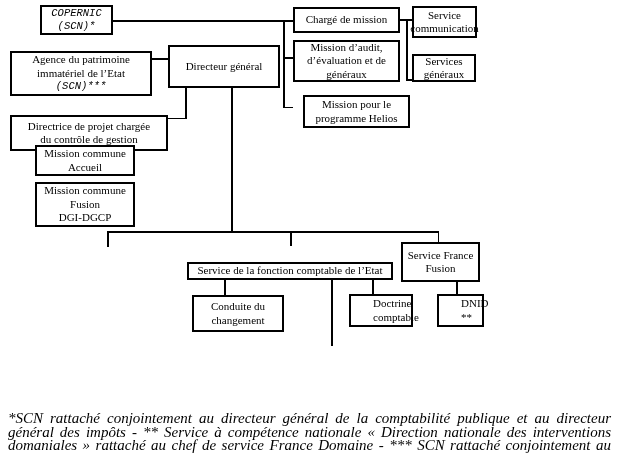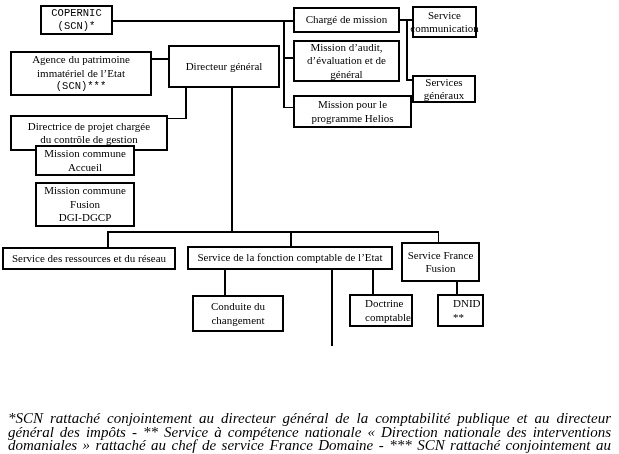--- a/index.html
+++ b/index.html
@@ -20,24 +20,24 @@
     align-items:center;
     justify-content:center;
     text-align:center;
     font-size:11px;
     line-height:13.5px;
     white-space:pre-line;
   }
   .node.left{
     justify-content:flex-start;
     text-align:left;
-    padding-left:14px;
+    padding-left:22px;
   }
   .node.col{flex-direction:column;justify-content:center;}
-  .node .mono{font-family:"Liberation Mono", monospace;font-size:10.5px;}
+  .node .mono{font-family:"Liberation Mono", monospace;font-size:10.5px;font-style:italic;}
   .line{position:absolute;background:#000000;}
   .line.h{height:1.5px;}
   .line.v{width:1.5px;}
   .footnote{
     position:absolute;
     left:8px;top:412px;width:603px;
     font-size:15px;
     line-height:13.5px;
     font-style:italic;
     text-align:justify;
@@ -89,54 +89,51 @@
     <span class="mono">(SCN)***</span>
   </div>
 
   <div class="node" style="left:168px;top:45px;width:112px;height:43px">
     <span>Directeur général</span>
   </div>
 
   <div class="node" style="left:293px;top:40px;width:107px;height:42px">
     <span>Mission d’audit,
 d’évaluation et de
-général</span>
+généraux</span>
   </div>
 
-  <div class="node" style="left:412px;top:75px;width:64px;height:28px">
+  <div class="node" style="left:412px;top:54px;width:64px;height:28px">
     <span>Services
 généraux</span>
   </div>
 
   <div class="node" style="left:10px;top:115px;width:158px;height:36px">
     <span>Directrice de projet chargée
 du contrôle de gestion</span>
   </div>
 
-  <div class="node" style="left:293px;top:95px;width:119px;height:33px">
+  <div class="node" style="left:303px;top:95px;width:107px;height:33px">
     <span>Mission pour le
 programme Helios</span>
   </div>
 
   <div class="node" style="left:35px;top:145px;width:100px;height:31px">
     <span>Mission commune
 Accueil</span>
   </div>
 
   <div class="node" style="left:35px;top:182px;width:100px;height:45px">
     <span>Mission commune
 Fusion
 DGI-DGCP</span>
   </div>
 
-  <div class="node" style="left:2px;top:247px;width:174px;height:23px">
-    <span>Service des ressources et du réseau</span>
-  </div>
 
-  <div class="node" style="left:187px;top:246px;width:206px;height:24px">
+  <div class="node" style="left:187px;top:262px;width:206px;height:18px">
     <span>Service de la fonction comptable de l’Etat</span>
   </div>
 
   <div class="node" style="left:401px;top:242px;width:79px;height:40px">
     <span>Service France
 Fusion</span>
   </div>
 
   <div class="node" style="left:192px;top:295px;width:92px;height:37px">
     <span>Conduite du

